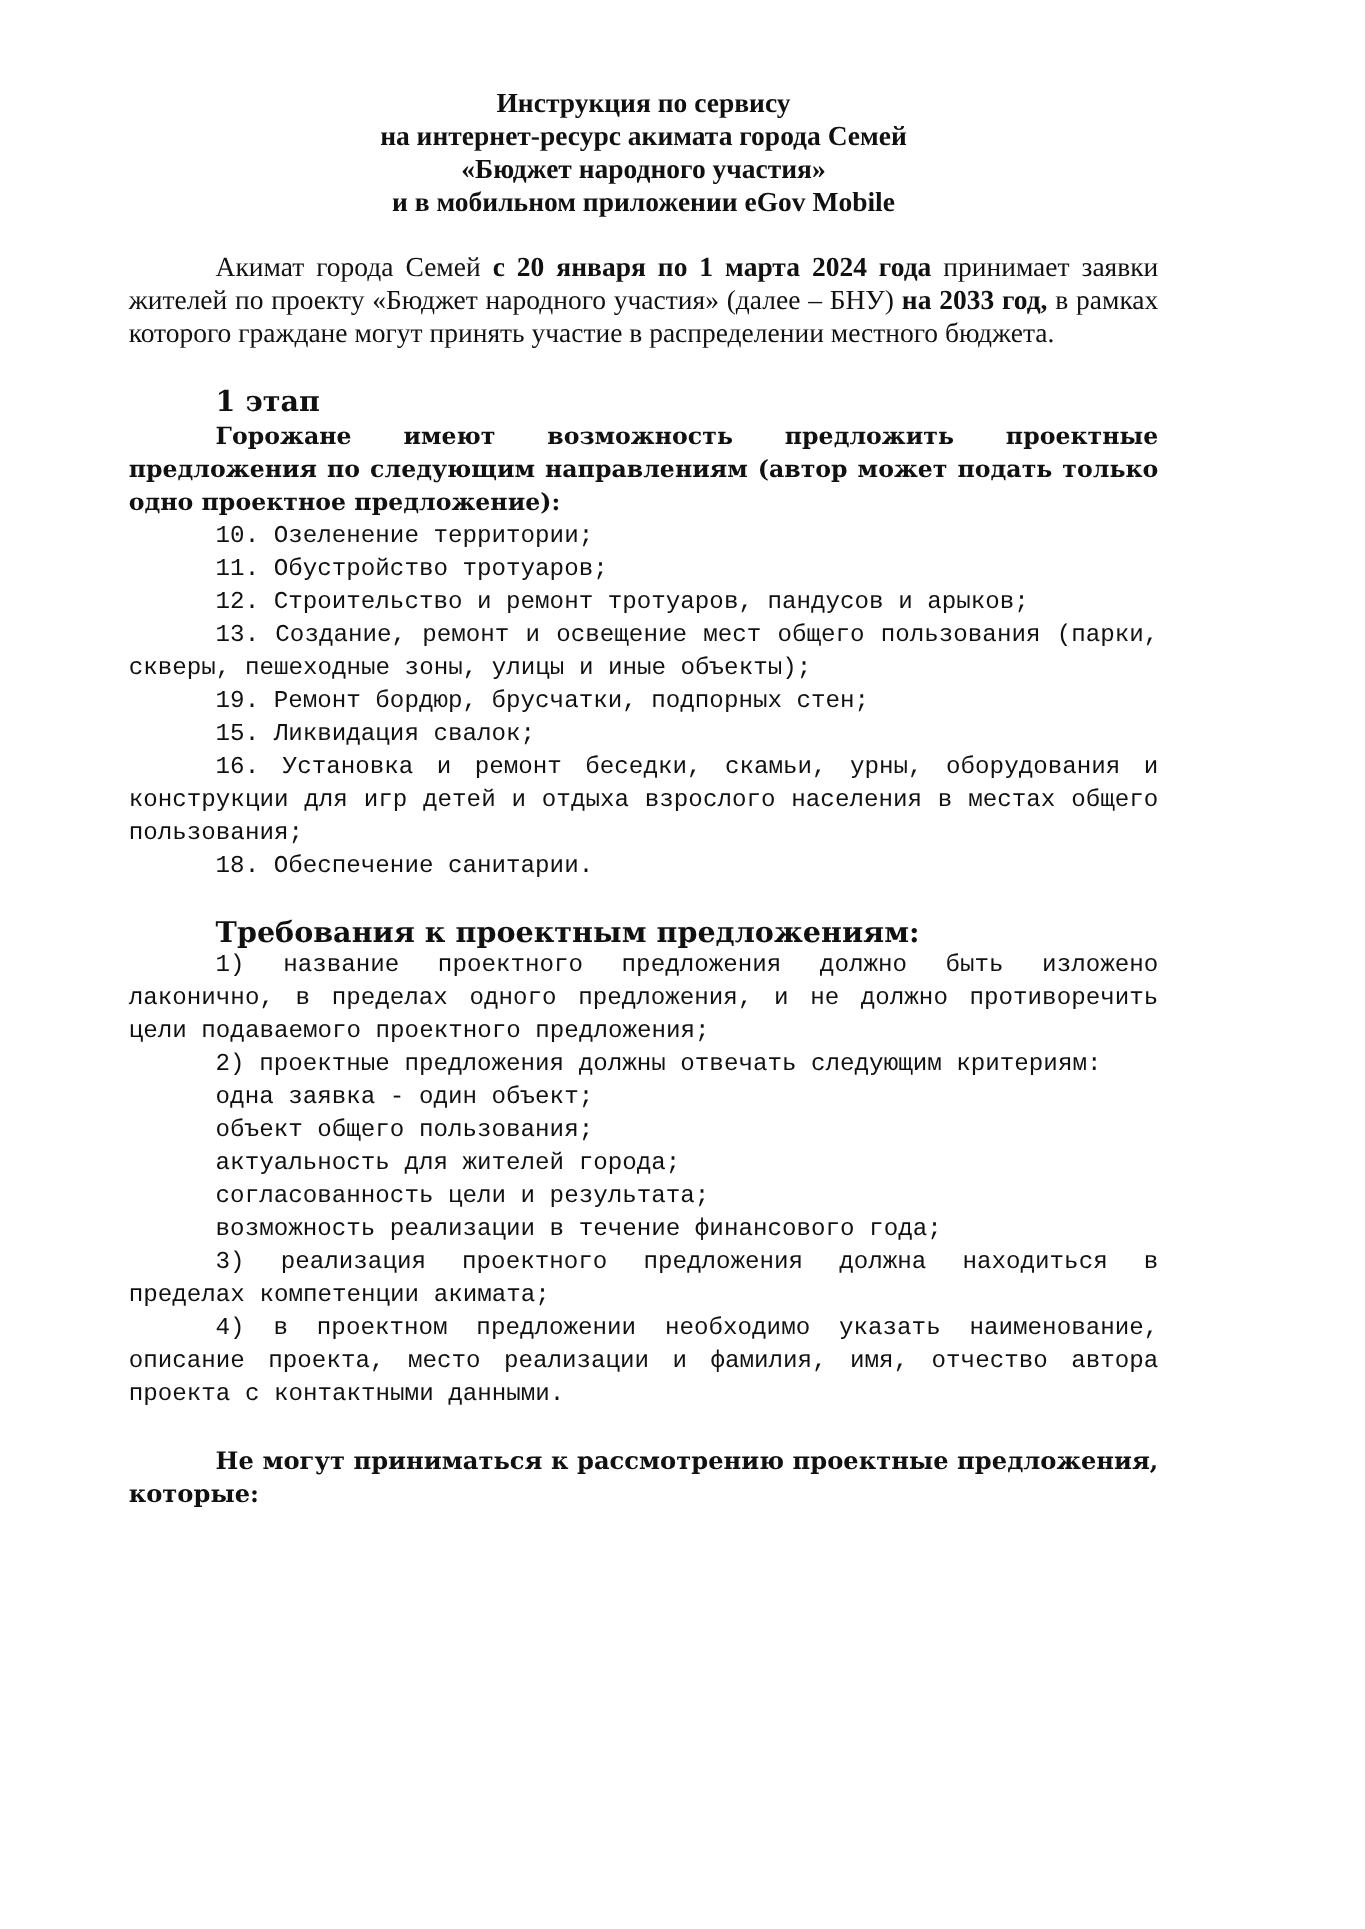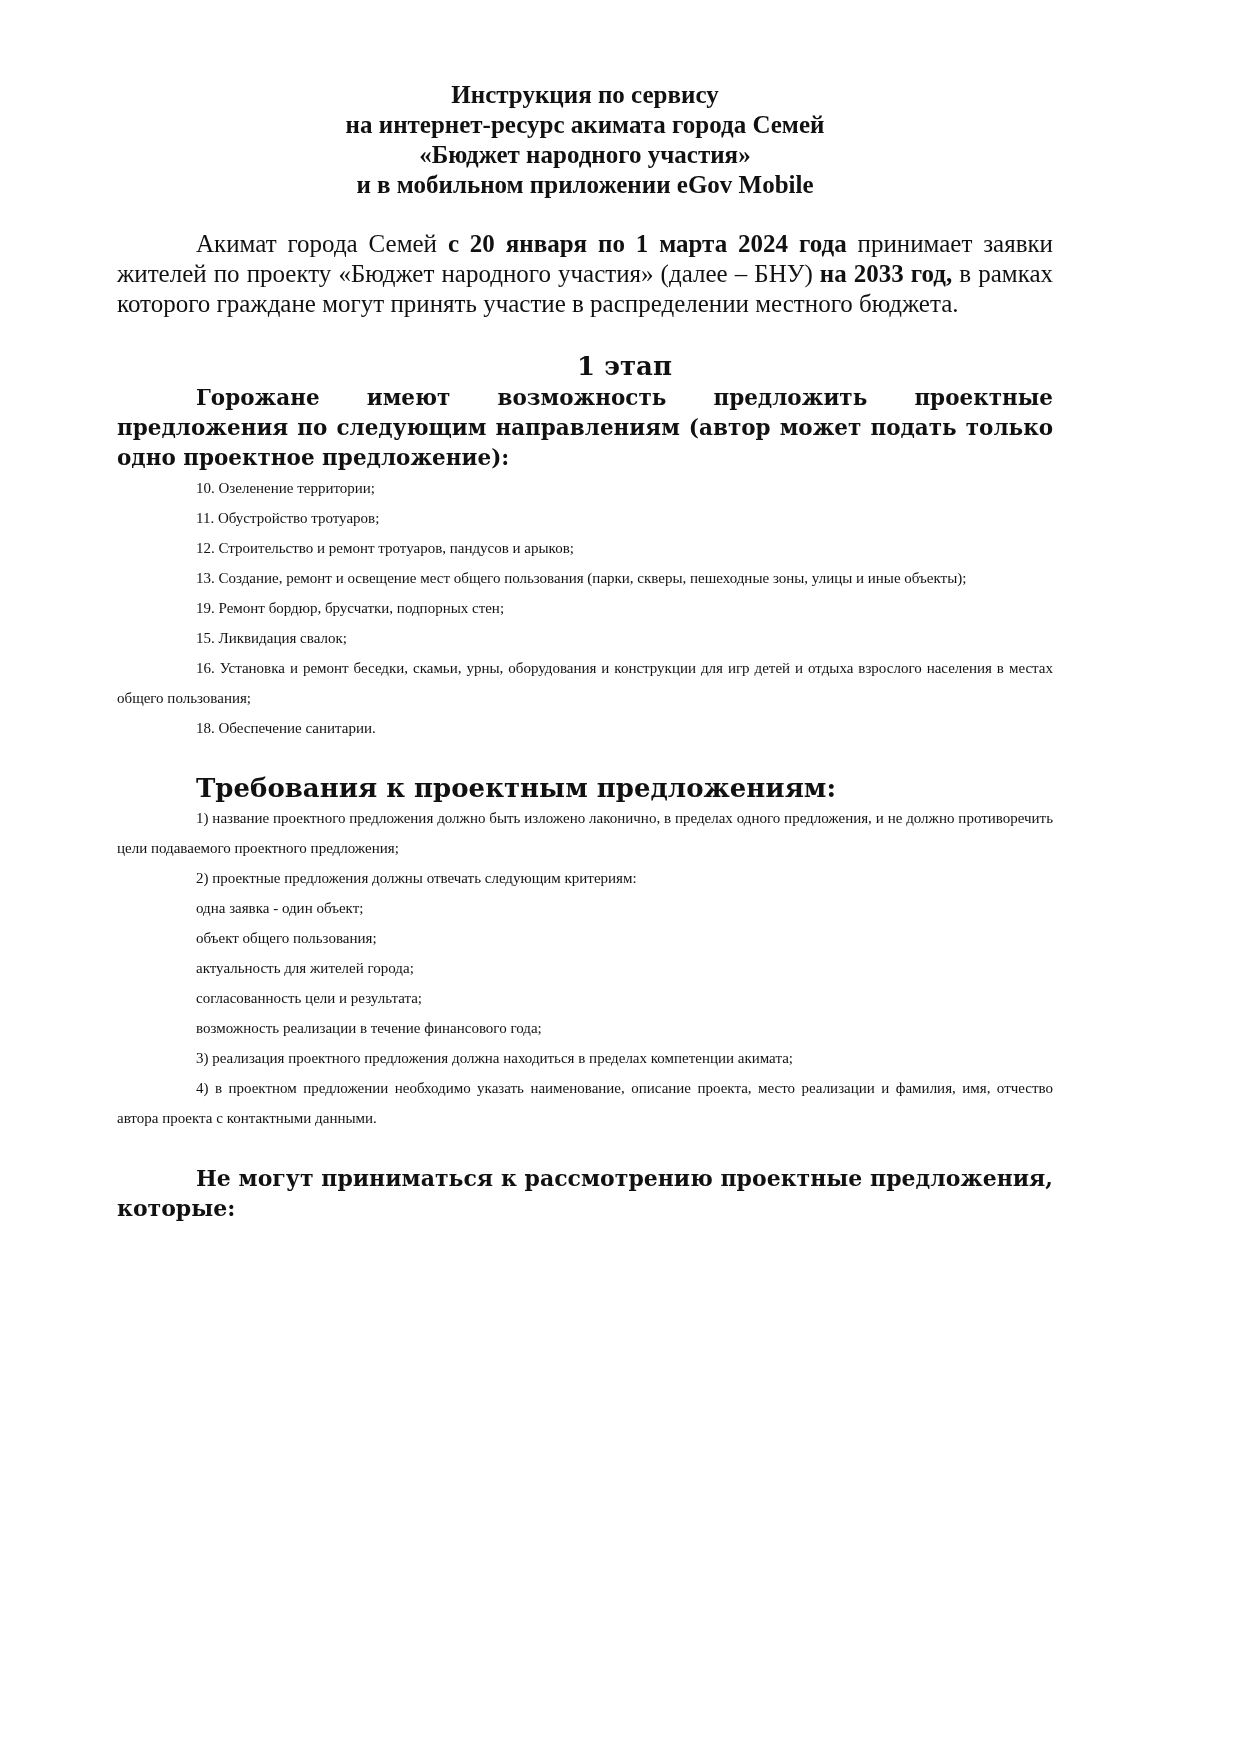--- a/index.html
+++ b/index.html
@@ -1,25 +1,25 @@
 <!DOCTYPE html>
 <html><head>
 <meta charset="utf-8">
 <style>
   html, body { margin: 0; padding: 0; background: #ffffff; }
   body { width: 1241px; height: 1754px; position: relative; overflow: hidden; color: #111111; }
   .page { position: absolute; left: 93px; top: 80px; width: 936px; margin-left: 24px; }
   .title { text-align: center; font-family: "Liberation Serif", serif; font-weight: bold; font-size: 25px; line-height: 30px; margin: 0; }
   .title div { white-space: nowrap; }
   .p { font-family: "Liberation Serif", serif; font-size: 25px; line-height: 30px; text-align: justify; margin: 0; }
-  .dv { font-family: Liberation Serif, serif; font-size: 15px; line-height: 30px; }
+  .dv { font-family: Liberation Mono, monospace; font-size: 22px; line-height: 30px; }
   .indent { text-indent: 79px; }
   .pad { padding-left: 79px; }
   .intro { margin-top: 29px; }
-  .stage { font-family: "DejaVu Serif", serif; font-weight: bold; font-size: 26px; line-height: 34px; margin: 30px 0 0 79px; text-align: center; }
+  .stage { font-family: "DejaVu Serif", serif; font-weight: bold; font-size: 26px; line-height: 34px; margin: 30px 0 0 79px; }
   .bold { font-weight: bold; }
   .lead { font-family: "DejaVu Serif", serif; font-weight: bold; font-size: 21.5px; line-height: 30px; text-align: justify; text-indent: 79px; margin: 0; }
   .req-head { font-family: "DejaVu Serif", serif; font-weight: bold; font-size: 26px; line-height: 30px; margin: 30px 0 0 79px; }
   .not-head { font-family: "DejaVu Serif", serif; font-weight: bold; font-size: 22px; line-height: 30px; text-align: justify; text-indent: 79px; margin: 30px 0 0 0; }
 </style>
 </head>
 <body>
 
 <div class="page">
 

